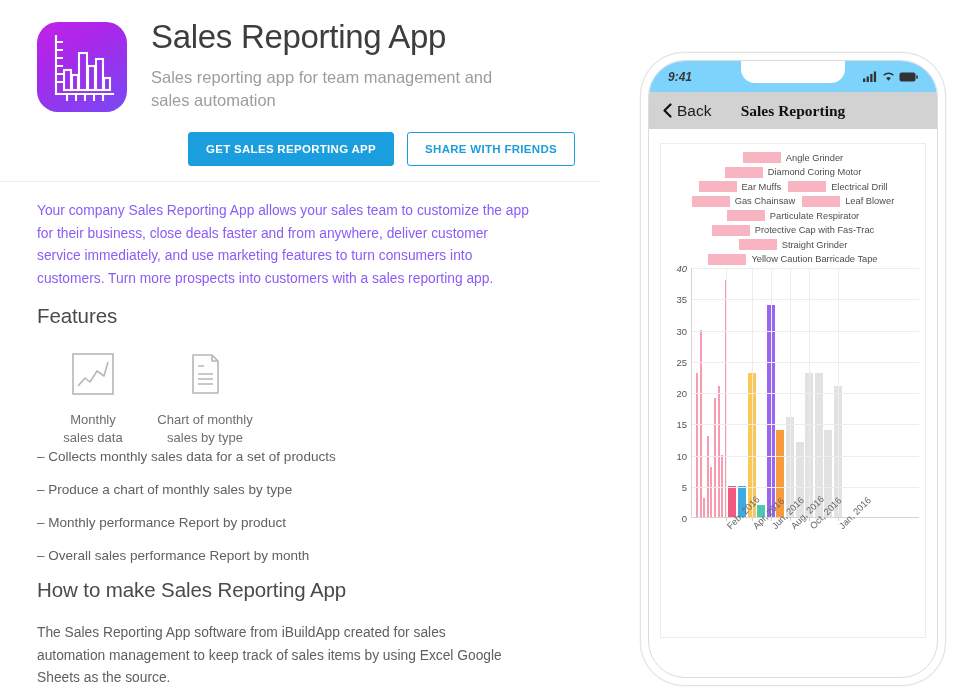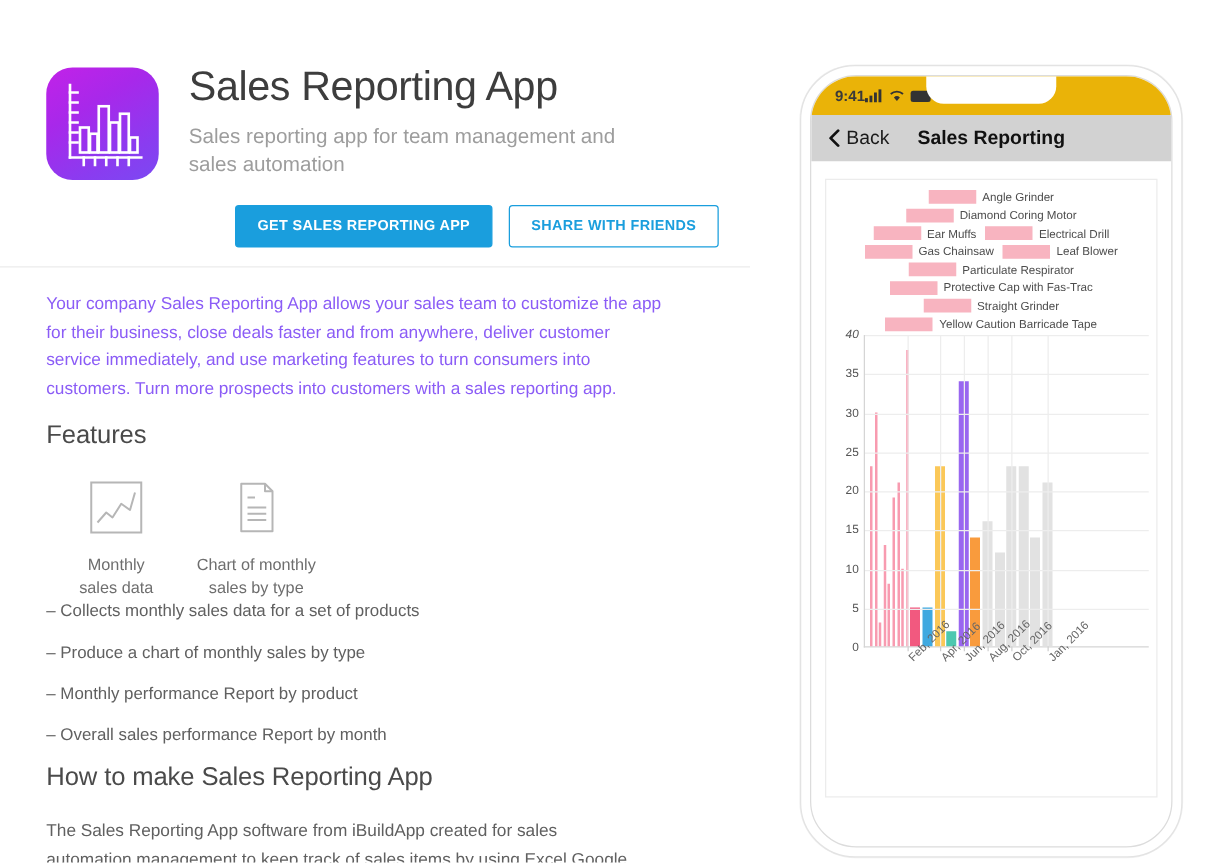--- a/index.html
+++ b/index.html
@@ -5,21 +5,21 @@
   * { box-sizing: border-box; margin: 0; padding: 0; }
   html, body {
     width: 978px; height: 690px;
     background: #ffffff;
     font-family: "Liberation Sans", sans-serif;
     overflow: hidden;
   }
   .page { position: relative; width: 978px; height: 690px; }
 
   
-  .left-col { position: absolute; left: 0; top: 0; width: 600px; height: 612px; margin-top: 32px; }
+  .left-col { position: absolute; left: 0; top: 0; width: 600px; height: 612px; }
 
   .hero { position: absolute; left: 37px; top: 22px; }
   .app-icon {
     position: absolute; left: 0; top: 0;
     width: 90px; height: 90px; border-radius: 21px;
     background: linear-gradient(150deg, #c222e8 0%, #a828ea 35%, #8a3cf0 75%, #7b49f2 100%);
     overflow: hidden;
   }
   .app-icon svg { display: block; }
 
@@ -85,39 +85,39 @@
     box-shadow: 0 0 0 0.5px #f0f0f0;
     padding: 7px;
   }
   .phone-inner {
     position: relative; width: 100%; height: 100%;
     border-radius: 37px; background: #ffffff;
     border: 1px solid #dcdcdc;
     overflow: hidden;
   }
   .status-bar {
-    position: relative; height: 31px; background: #eab308;
-    display: flex; align-items: center; 
-    padding: 0 19px; font-size: 12px; font-weight: bold; color: #3a3a3a;
+    position: relative; height: 31px; background: #7dd3fc;
+    display: flex; align-items: center; justify-content: space-between;
+    padding: 0 19px; font-size: 12px; font-weight: bold; color: #3a3a3a; font-style: italic;
   }
   .notch {
     position: absolute; left: 50%; transform: translateX(-50%); top: 0;
     width: 104px; height: 22px; background: #ffffff;
     border-radius: 0 0 14px 14px;
   }
   .status-icons { display: flex; align-items: center; gap: 4px; }
 
   .navbar {
     height: 37px; background: #d2d2d2;
     display: flex; align-items: center; padding: 0 14px; position: relative;
   }
   .nav-back { display: flex; align-items: center; gap: 5px; font-size: 15.5px; color: #1a1a1a; cursor: pointer; }
   .nav-title {
     position: absolute; left: 0; right: 0; text-align: center;
-    font-size: 15.5px; font-weight: bold; color: #111111; pointer-events: none;
+    font-size: 15.5px; font-weight: bold; color: #111111; pointer-events: none; font-family: Liberation Serif, serif;
   }
   .green-bar {
     height: 22px; background: #66a336; display: flex; align-items: center;
     padding: 0 12px;
     font-size: 10.5px; font-weight: bold; color: #ffffff; letter-spacing: 0.3px;
   }
 
   .chart-card {
     margin: 14px 11px 0 11px; background: #ffffff;
     border: 1px solid #ececec; height: 495px; position: relative;

